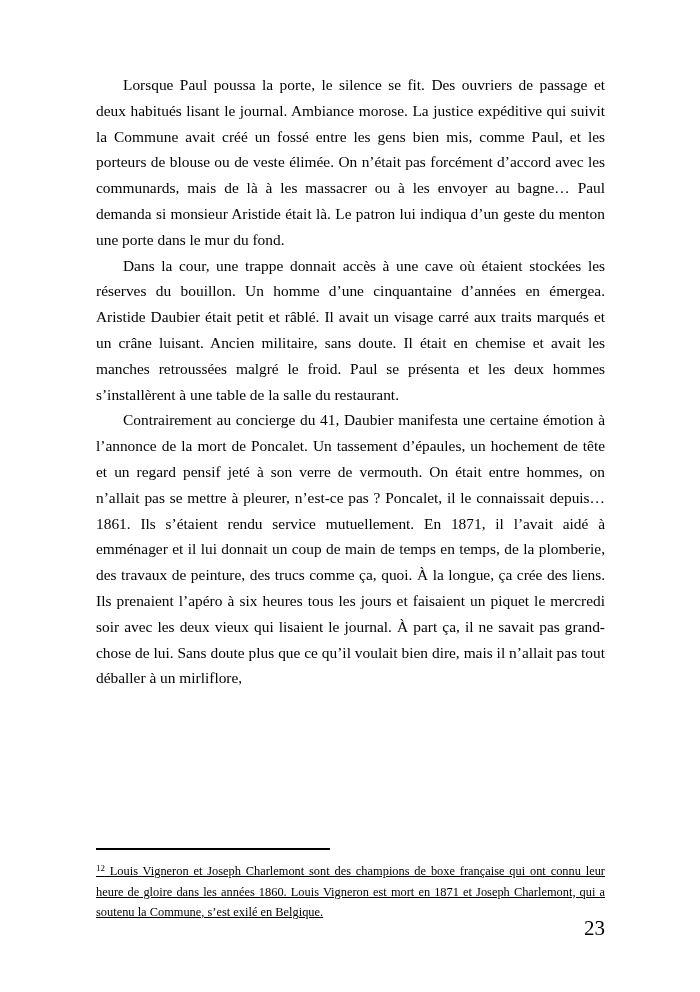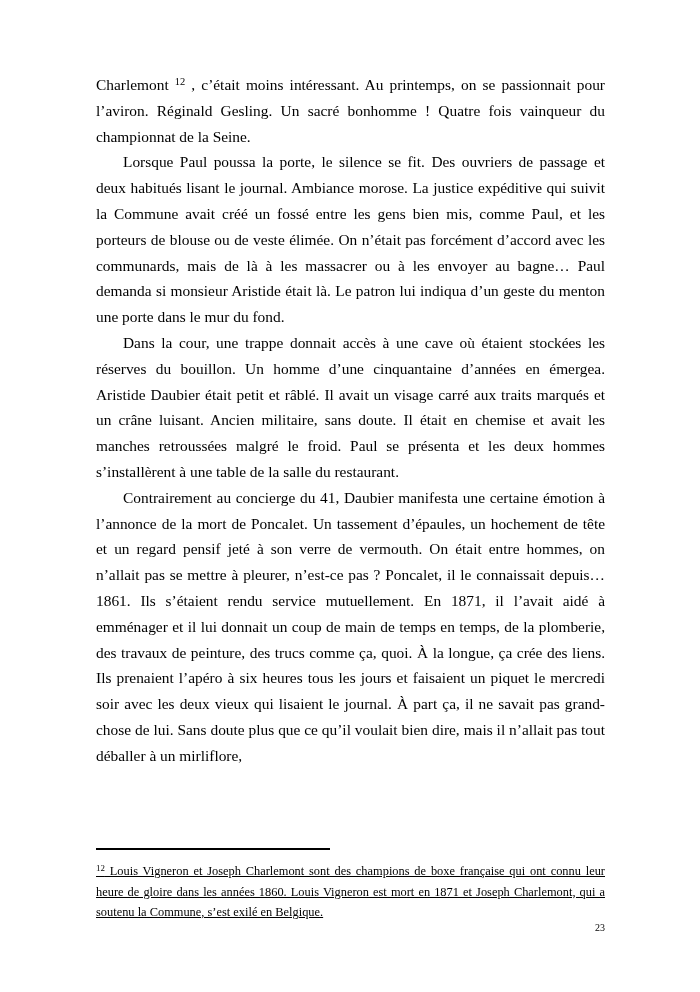--- a/index.html
+++ b/index.html
@@ -73,32 +73,31 @@
     font-size: 0.72em;
     vertical-align: 0.5em;
     line-height: 0;
   }
   .page-number {
     position: absolute;
     left: 96px;
     top: 918px;
     width: 509px;
     text-align: right;
-    font-size: 10px;
+    font-size: 21px;
     line-height: 20px;
   }
 </style>
 </head>
 <body>
 
 <div class="page">
 
   <div class="text-block">
 
-    <p class="para first"><span>Charlemont </span><span class="fn-ref">12</span><span> , c’était moins intéressant. Au printemps, on se passionnait pour l’aviron. Réginald Gesling. Un sacré bonhomme ! Quatre fois vainqueur du championnat de la Seine.</span></p>
 
     <p class="para">Lorsque Paul poussa la porte, le silence se fit. Des ouvriers de passage et deux habitués lisant le journal. Ambiance morose. La justice expéditive qui suivit la Commune avait créé un fossé entre les gens bien mis, comme Paul, et les porteurs de blouse ou de veste élimée. On n’était pas forcément d’accord avec les communards, mais de là à les massacrer ou à les envoyer au bagne… Paul demanda si monsieur Aristide était là. Le patron lui indiqua d’un geste du menton une porte dans le mur du fond.</p>
 
     <p class="para">Dans la cour, une trappe donnait accès à une cave où étaient stockées les réserves du bouillon. Un homme d’une cinquantaine d’années en émergea. Aristide Daubier était petit et râblé. Il avait un visage carré aux traits marqués et un crâne luisant. Ancien militaire, sans doute. Il était en chemise et avait les manches retroussées malgré le froid. Paul se présenta et les deux hommes s’installèrent à une table de la salle du restaurant.</p>
 
     <p class="para">Contrairement au concierge du 41, Daubier manifesta une certaine émotion à l’annonce de la mort de Poncalet. Un tassement d’épaules, un hochement de tête et un regard pensif jeté à son verre de vermouth. On était entre hommes, on n’allait pas se mettre à pleurer, n’est-ce pas ? Poncalet, il le connaissait depuis… 1861. Ils s’étaient rendu service mutuellement. En 1871, il l’avait aidé à emménager et il lui donnait un coup de main de temps en temps, de la plomberie, des travaux de peinture, des trucs comme ça, quoi. À la longue, ça crée des liens. Ils prenaient l’apéro à six heures tous les jours et faisaient un piquet le mercredi soir avec les deux vieux qui lisaient le journal. À part ça, il ne savait pas grand-chose de lui. Sans doute plus que ce qu’il voulait bien dire, mais il n’allait pas tout déballer à un mirliflore,</p>
 
   </div>
 
   <div class="footnote-area">

